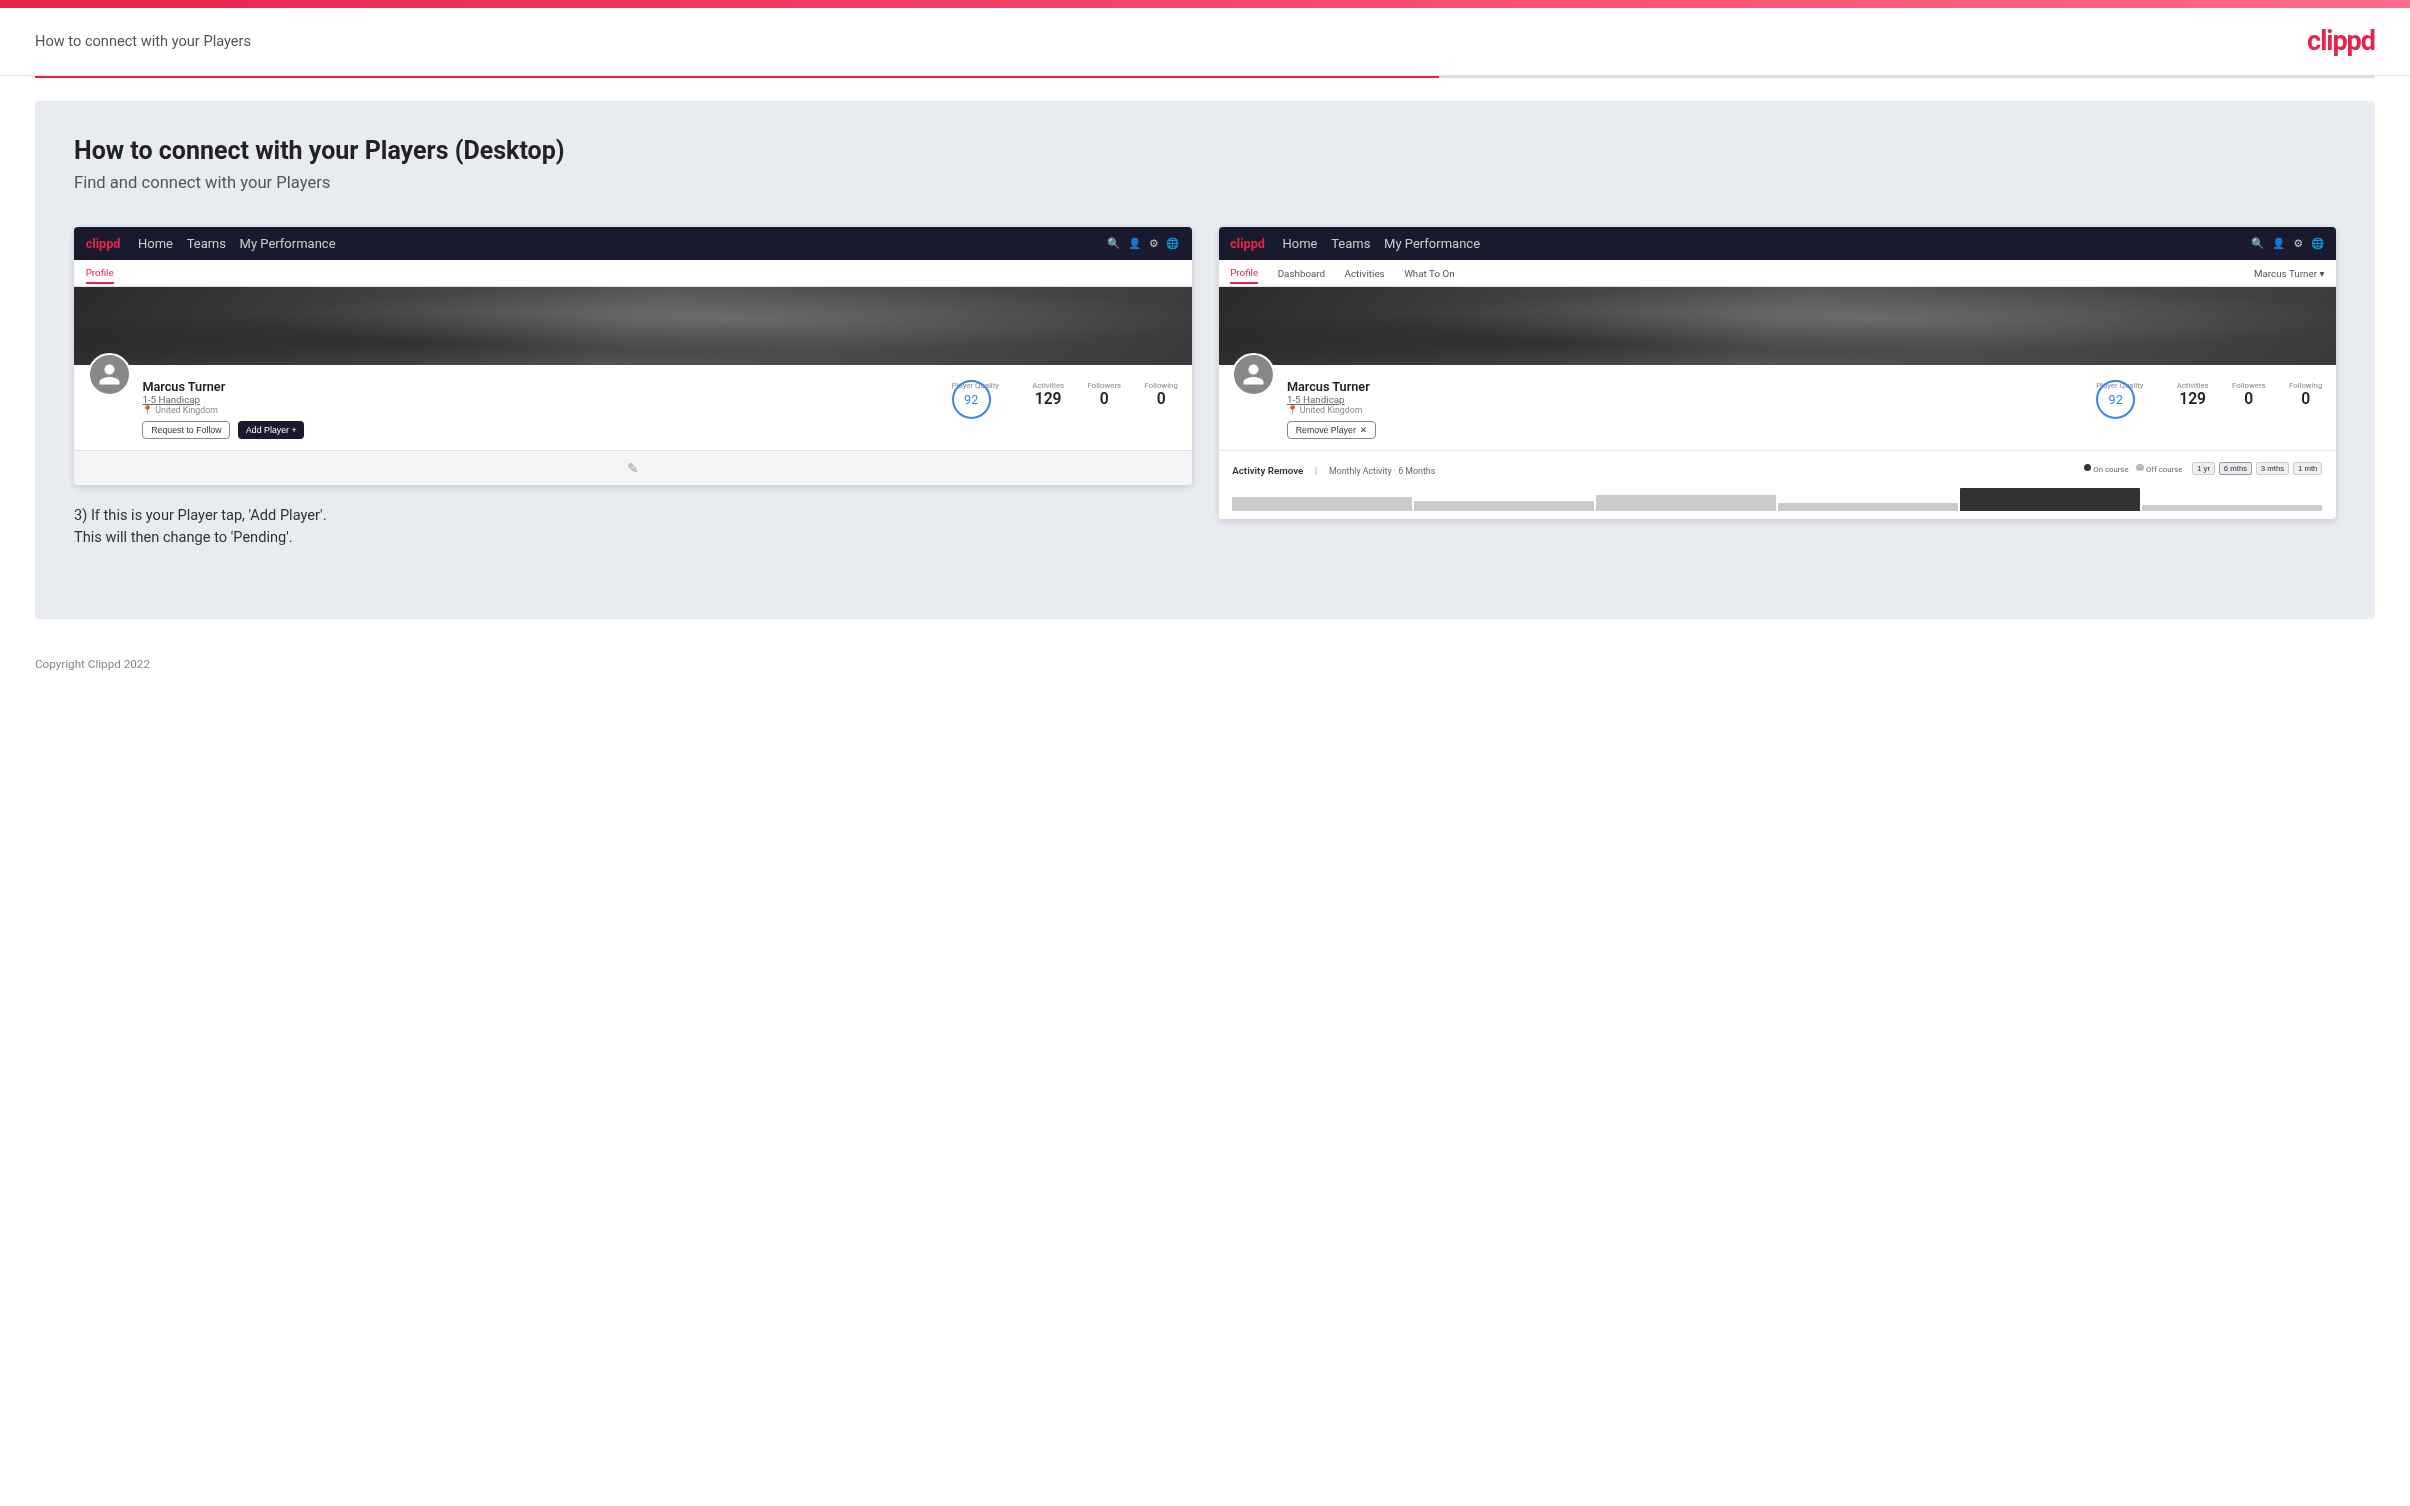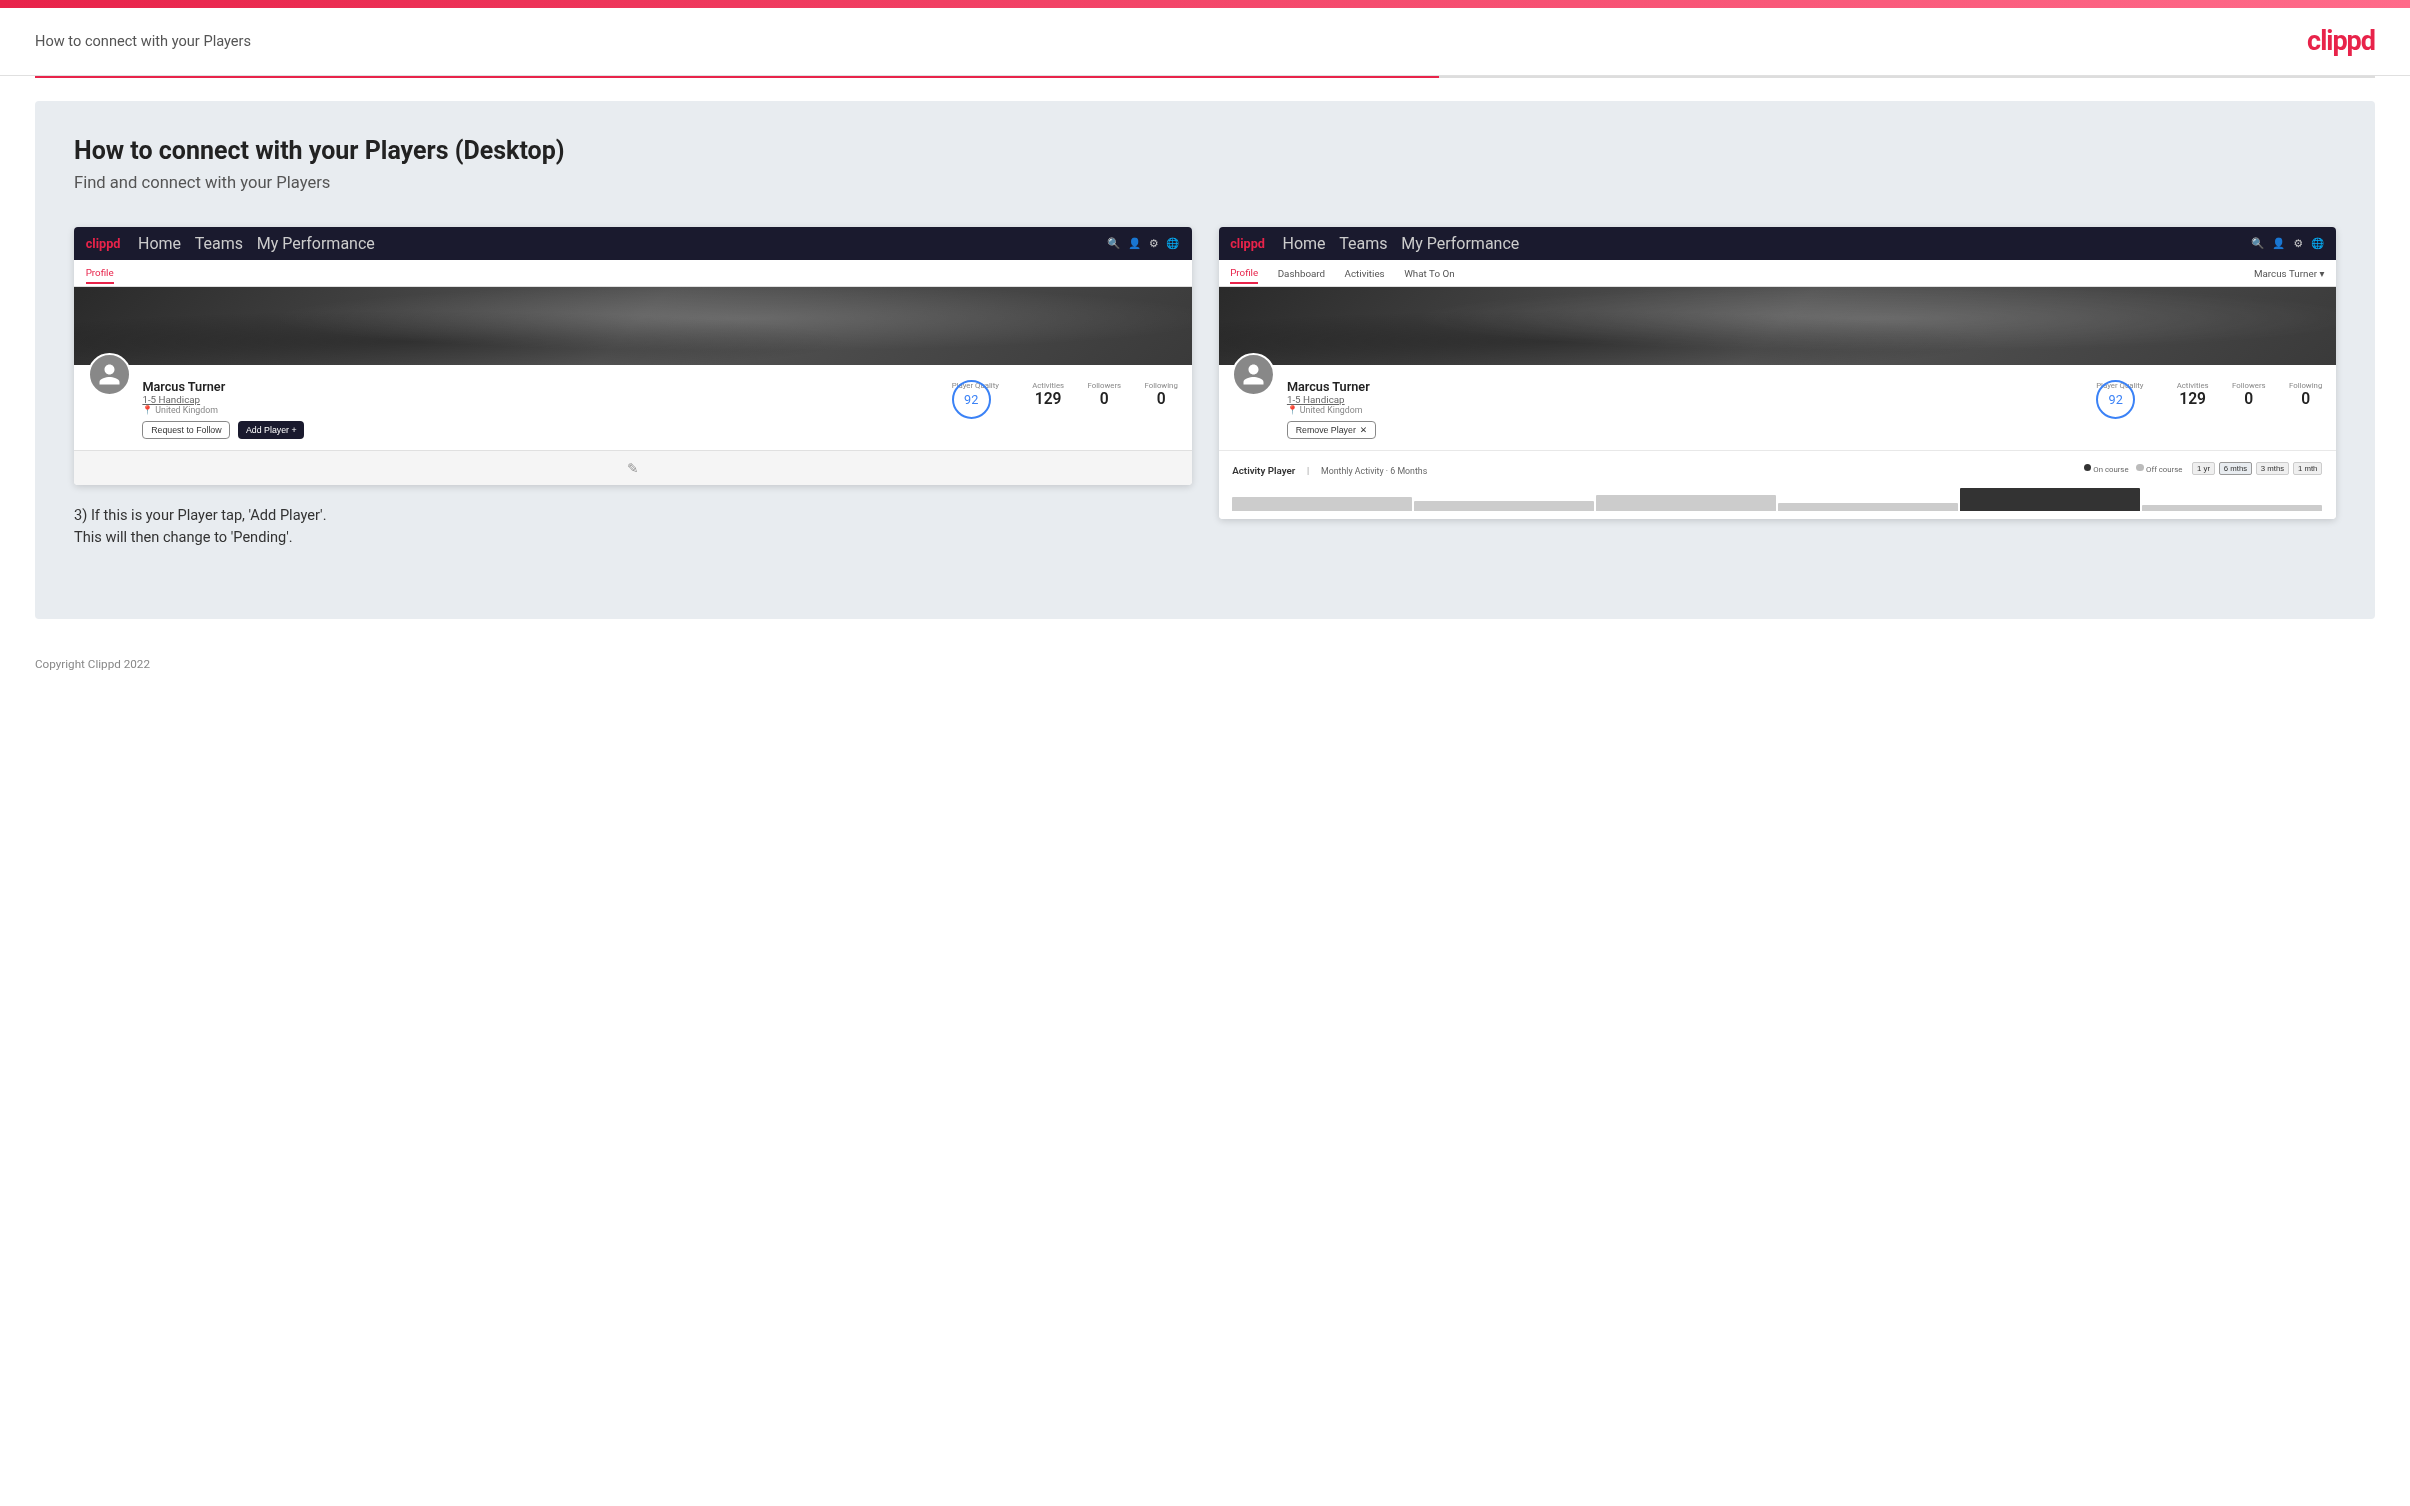--- a/index.html
+++ b/index.html
@@ -99,21 +99,21 @@
     }
 
     .app-nav-links {
       display: flex;
       gap: 13.7px;
       flex: 1;
     }
 
     .app-nav-link {
       color: #ccc;
-      font-size: 16px;
+      font-size: 13px;
     }
 
     .app-nav-icons {
       display: flex;
       gap: 7.8px;
     }
 
     .app-nav-icon {
       color: #ccc;
       font-size: 10.7px;
@@ -558,21 +558,21 @@
             <div class="app-stat">
               <div class="app-stat-label">Following</div>
               <div class="app-stat-value">0</div>
             </div>
           </div>
         </div>
 
         <div class="app-activity-summary">
           <div class="app-activity-header">
             <div>
-              <span class="app-activity-title">Activity Player</span>
+              <span class="app-activity-title">Activity Remove</span>
               <span style="margin: 0 7.8px; font-size:8.8px; color:#999;">|</span>
               <span class="app-activity-subtitle">Monthly Activity · 6 Months</span>
             </div>
             <div style="display:flex; align-items:center; gap:9.8px;">
               <div class="app-activity-legend">
                 <span>
                   <span class="legend-dot" style="background:#333;"></span>
                   On course
                 </span>
                 <span>

